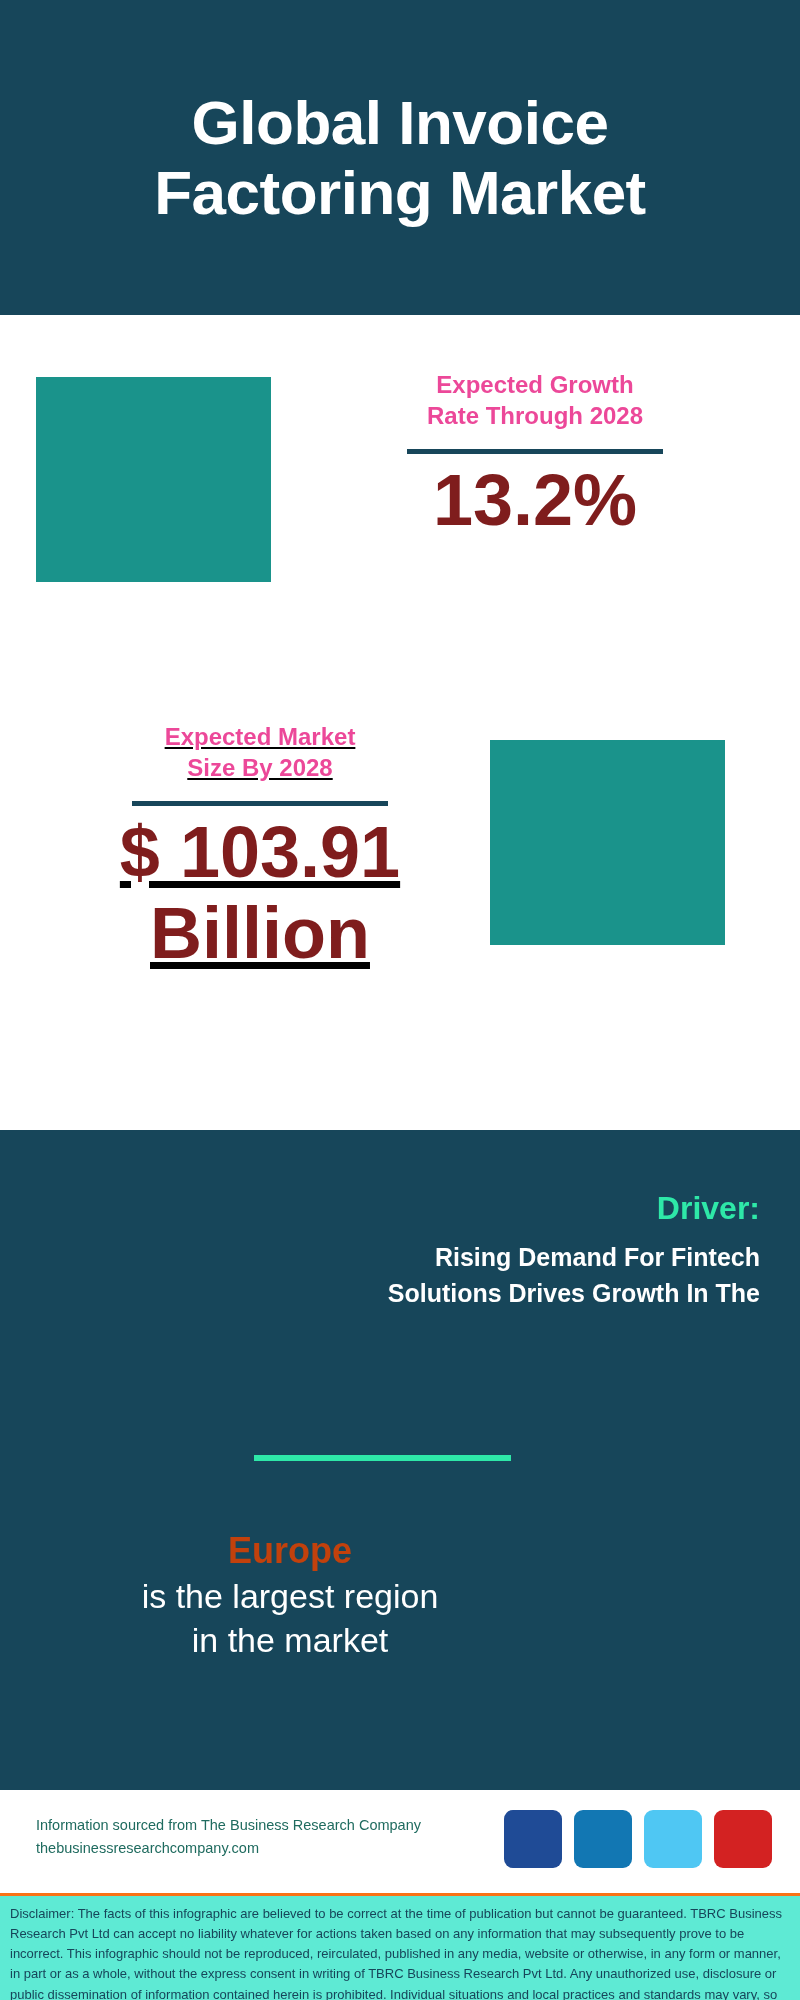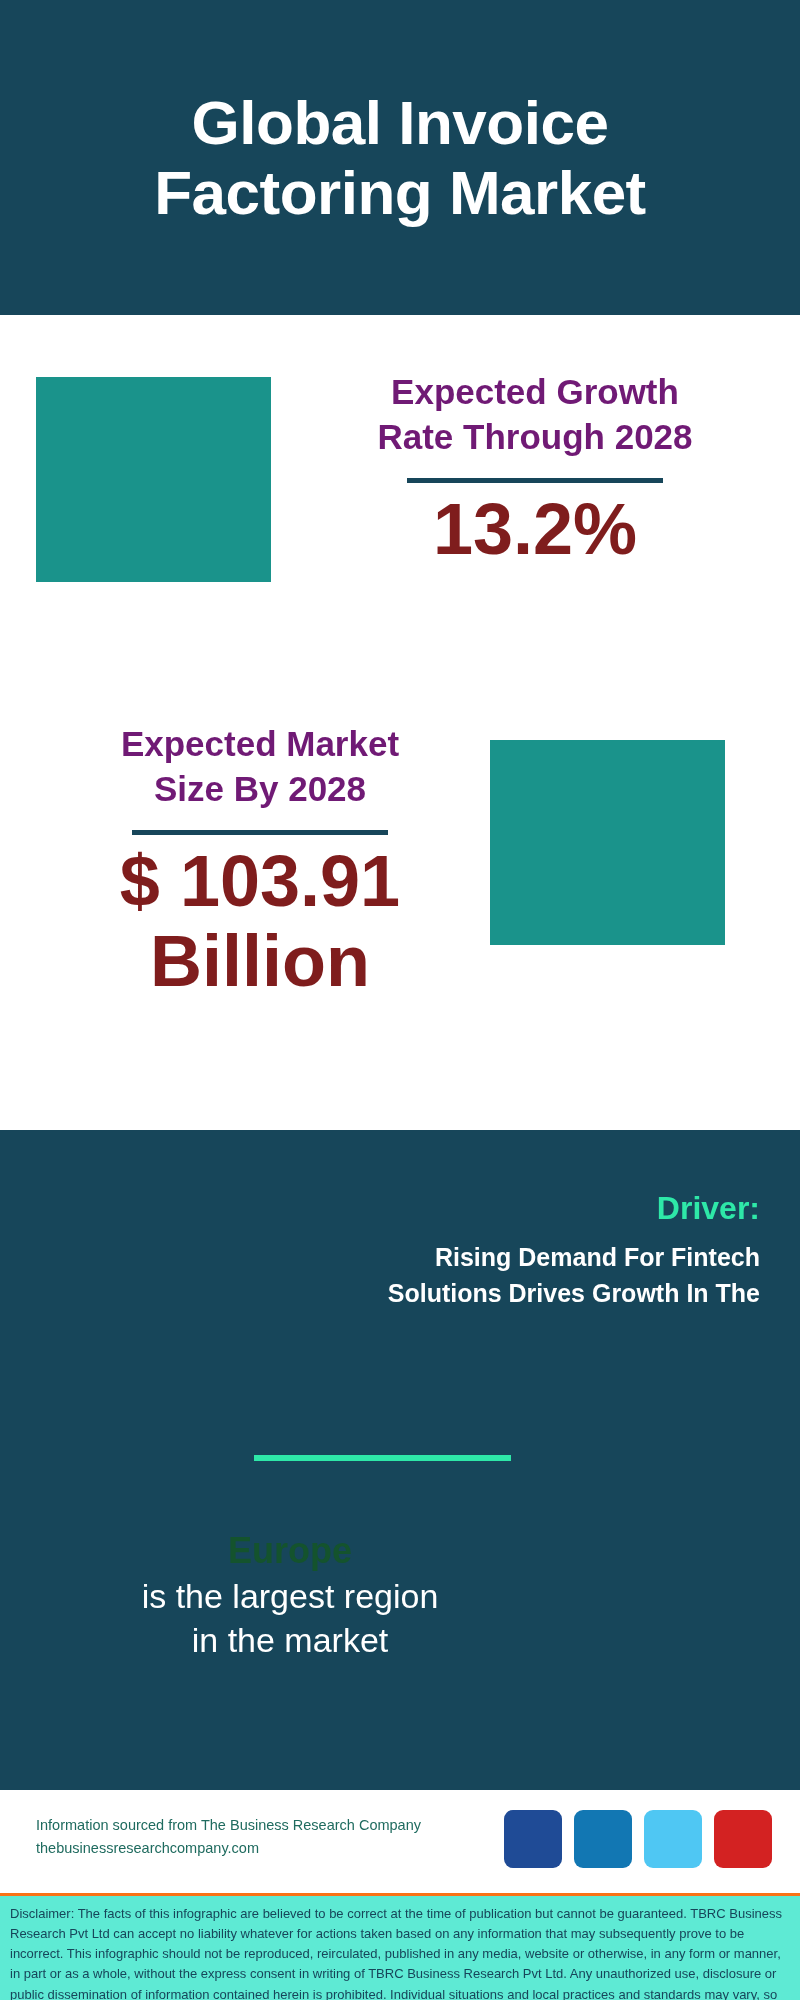--- a/index.html
+++ b/index.html
@@ -21,40 +21,40 @@
   .header-title {
     color: #ffffff; font-weight: bold; font-size: 62px; line-height: 1.12;
     text-align: center; letter-spacing: -0.5px;
   }
 
   
   .sec-growth { position: absolute; left: 0; top: 315px; width: 800px; height: 385px; }
   .para { position: absolute; background: #1a938b; }
   .growth-para { left: 36px; top: 62px; width: 235px; height: 205px; }
   .growth-text { position: absolute; left: 330px; top: 55px; width: 410px; text-align: center; }
-  .hl-title { color: #701a75; font-weight: bold; font-size: 35px; line-height: 1.28; }
+  .hl-title { color: #ec4899; font-weight: bold; font-size: 24px; line-height: 1.28; }
   .hl-rule { height: 5px; background: #17465a; margin: 18px auto 0; width: 256px; }
   .hl-value { color: #7f1d1d; font-weight: bold; font-size: 72px; line-height: 1.12; margin-top: 6px; }
 
   
   .sec-size { position: absolute; left: 0; top: 700px; width: 800px; height: 400px; }
   .size-para { left: 490px; top: 40px; width: 235px; height: 205px; }
-  .size-text { position: absolute; left: 60px; top: 22px; width: 400px; text-align: center; }
+  .size-text { position: absolute; left: 60px; top: 22px; width: 400px; text-align: center; text-decoration: underline; }
 
   
   .dark-body { position: absolute; left: 0; top: 1130px; width: 800px; height: 660px; background: #17465a; }
   .driver-text { position: absolute; left: 280px; top: 1190px; width: 480px; text-align: right; }
   .driver-label { color: #2ee8a8; font-weight: bold; font-size: 32px; }
   .driver-body { color: #ffffff; font-weight: bold; font-size: 25px; line-height: 1.45; margin-top: 12px; }
 
   .green-rule { position: absolute; left: 254px; top: 1455px; width: 257px; height: 6px; background: #2ee8a8; }
 
   
   .region-text { position: absolute; left: 40px; top: 1530px; width: 500px; text-align: center; }
-  .region-name { color: #14532d; font-weight: bold; font-size: 36px; }
+  .region-name { color: #c2410c; font-weight: bold; font-size: 36px; }
   .region-sub { color: #ffffff; font-size: 34px; line-height: 1.3; margin-top: 2px; }
 
   
   .footer { position: absolute; left: 0; top: 1790px; width: 800px; height: 100px; background: #ffffff; }
   .footer-text { position: absolute; left: 36px; top: 24px; color: #1f6b5f; font-size: 14.5px; line-height: 1.6; }
   .social { position: absolute; right: 28px; top: 20px; display: flex; gap: 12px; }
   .social-icon { width: 58px; height: 58px; border-radius: 9px; }
 
   .disclaimer { position: absolute; left: 0; top: 1893px; width: 800px; height: 107px; background: #5eead4;
       border-top: 3px solid #f97316; padding: 8px 10px; color: #17465a; font-size: 13px; line-height: 1.55; }

